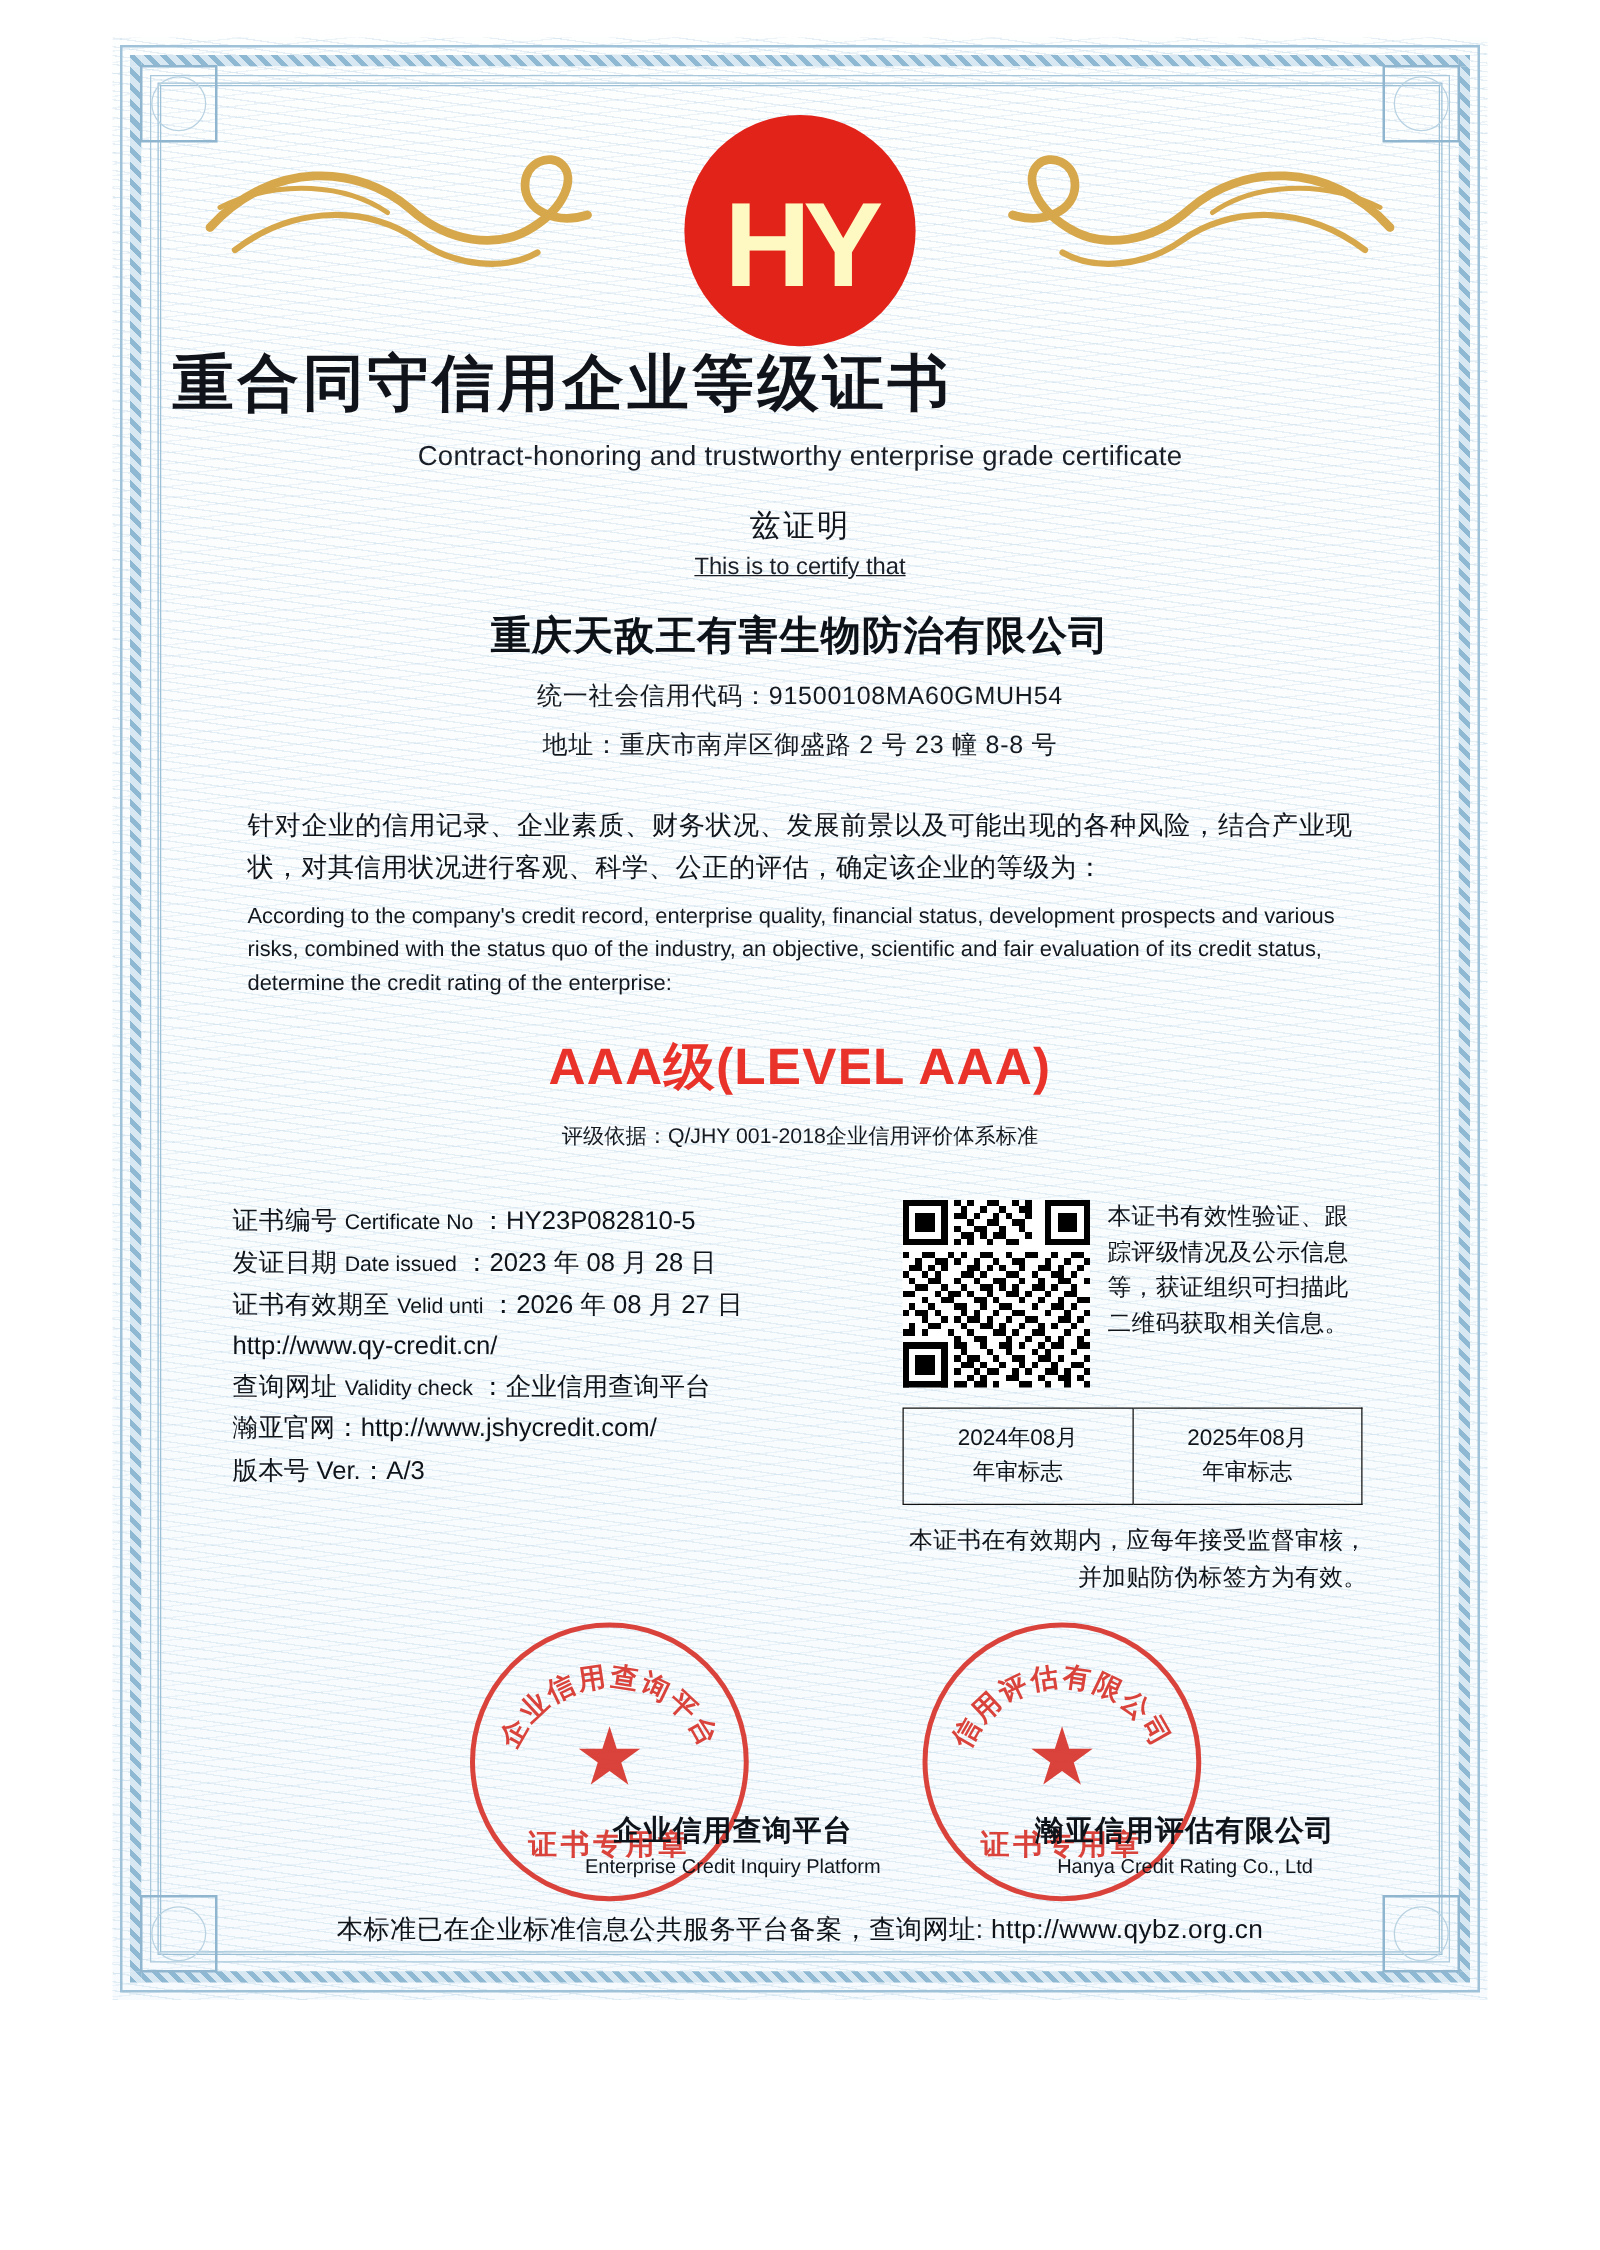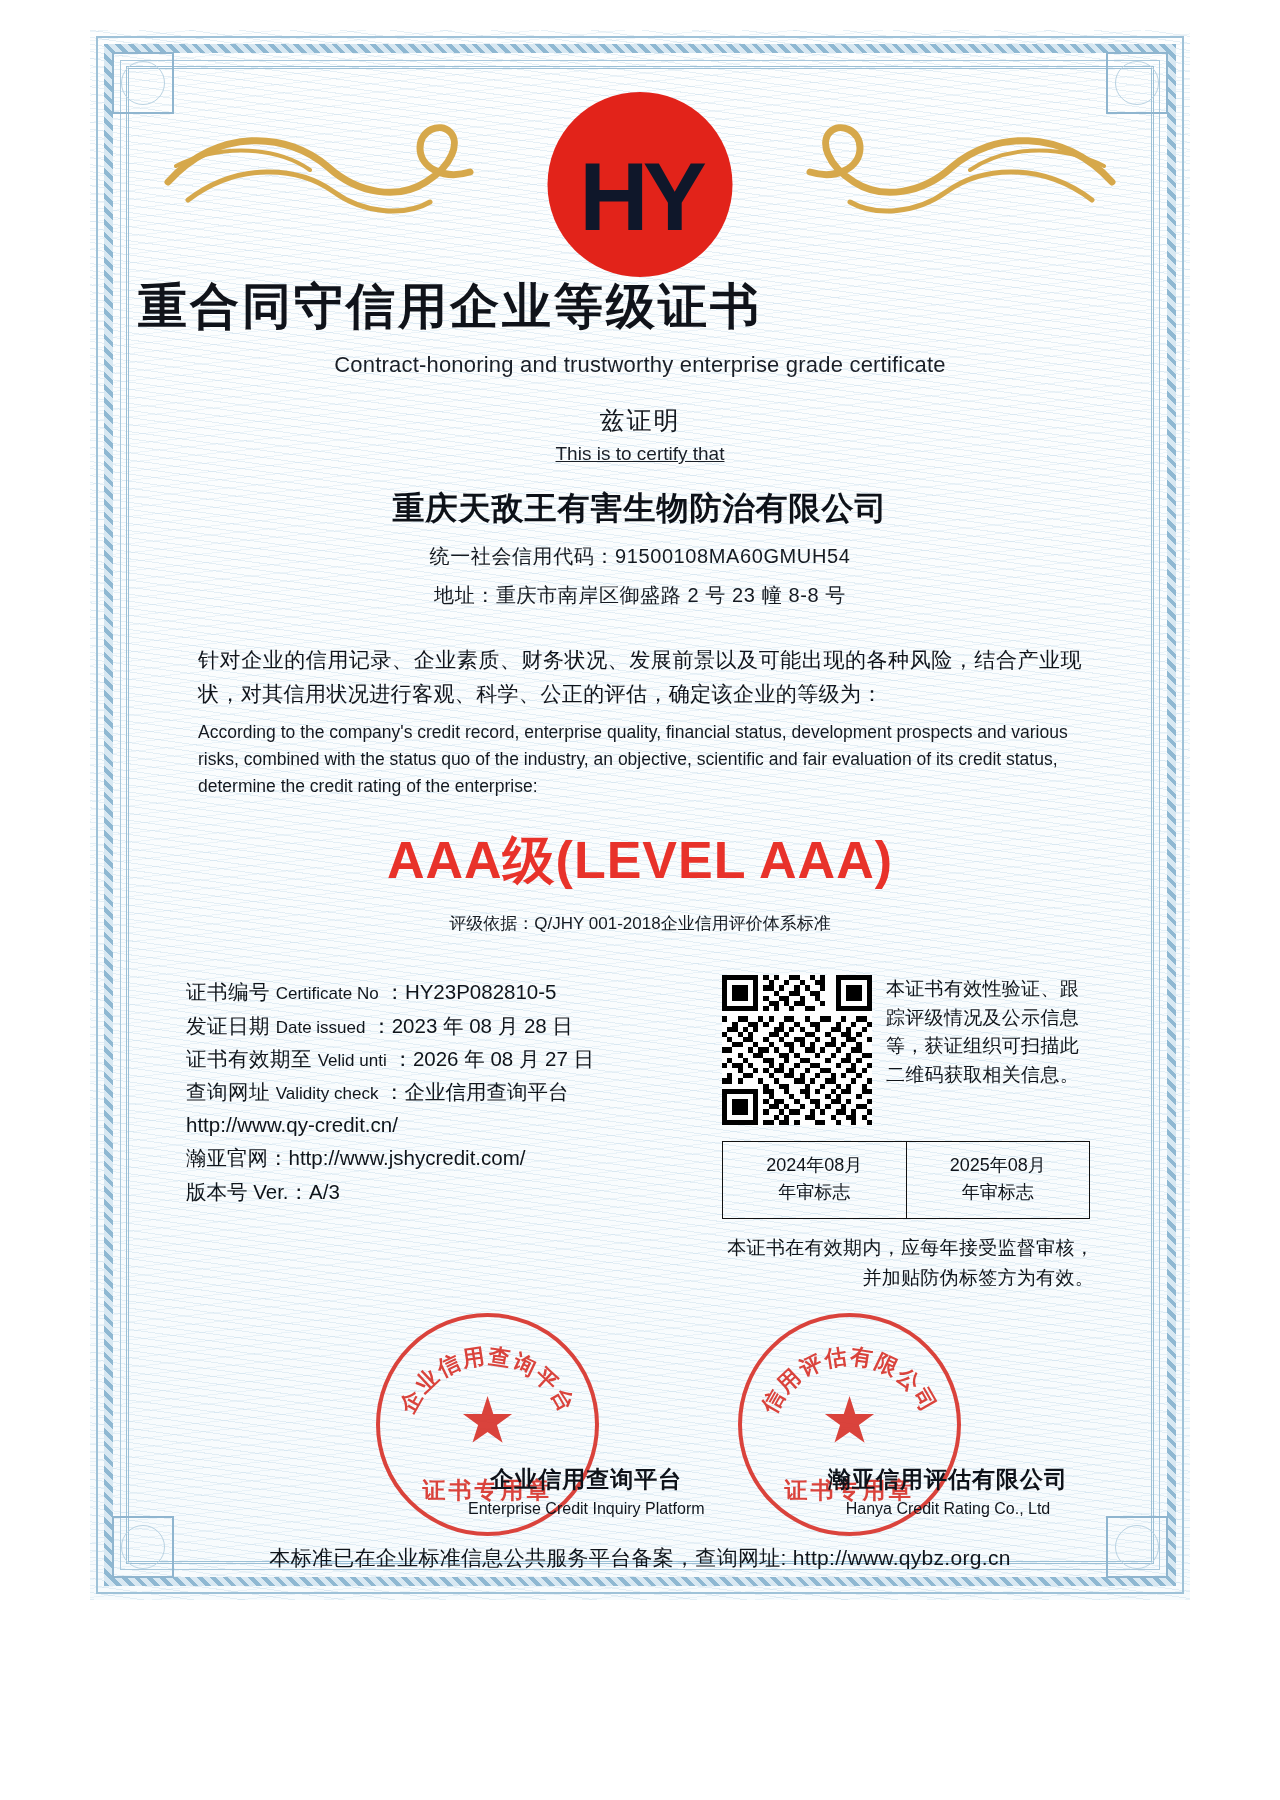--- a/index.html
+++ b/index.html
@@ -105,21 +105,21 @@
     transform: translateX(-50%);
     width: 185px;
     height: 185px;
     border-radius: 50%;
     background: #e2231a;
     display: flex;
     align-items: center;
     justify-content: center;
   }
   .logo-inner {
-    color: #0f172a;
+    color: #fef9c3;
     font-size: 96px;
     font-weight: 700;
     letter-spacing: -6px;
     font-family: "Liberation Sans", sans-serif;
     line-height: 1;
     margin-top: 24px;
   }
 
   .title-cn {
     text-align: left;
@@ -178,21 +178,21 @@
   .body-en {
     margin: 8px 60px 0 60px;
     font-size: 17.5px;
     line-height: 1.55;
     color: #13181f;
     text-align: left;
   }
 
   .level {
     text-align: center;
-    font-size: 52px;
+    font-size: 41px;
     font-weight: 700;
     color: #e8322a;
     margin-top: 26px;
     letter-spacing: 1px;
   }
   .basis-cn {
     text-align: center;
     font-size: 17px;
     color: #151a21;
     margin-top: 16px;
@@ -399,26 +399,26 @@
         <div class="row">
           <span class="lbl-cn">发证日期</span>
           <span class="lbl-en">Date issued</span>
           <span>：2023 年 08 月 28 日</span>
         </div>
         <div class="row">
           <span class="lbl-cn">证书有效期至</span>
           <span class="lbl-en">Velid unti</span>
           <span>：2026 年 08 月 27 日</span>
         </div>
+        <div class="row">http://www.qy-credit.cn/</div>
         <div class="row">
           <span class="lbl-cn">查询网址</span>
           <span class="lbl-en">Validity check</span>
           <span>：企业信用查询平台</span>
         </div>
-        <div class="row">http://www.qy-credit.cn/</div>
         <div class="row">瀚亚官网：http://www.jshycredit.com/</div>
         <div class="row">版本号 Ver.：A/3</div>
       </div>
 
       <div class="details-right">
         <div class="qr-row">
           <div class="qr">
             <svg width="150" height="150" viewBox="0 0 29 29" shape-rendering="crispEdges" aria-hidden="true">
               <rect width="29" height="29" fill="#ffffff"></rect>
               <g fill="#000000">

